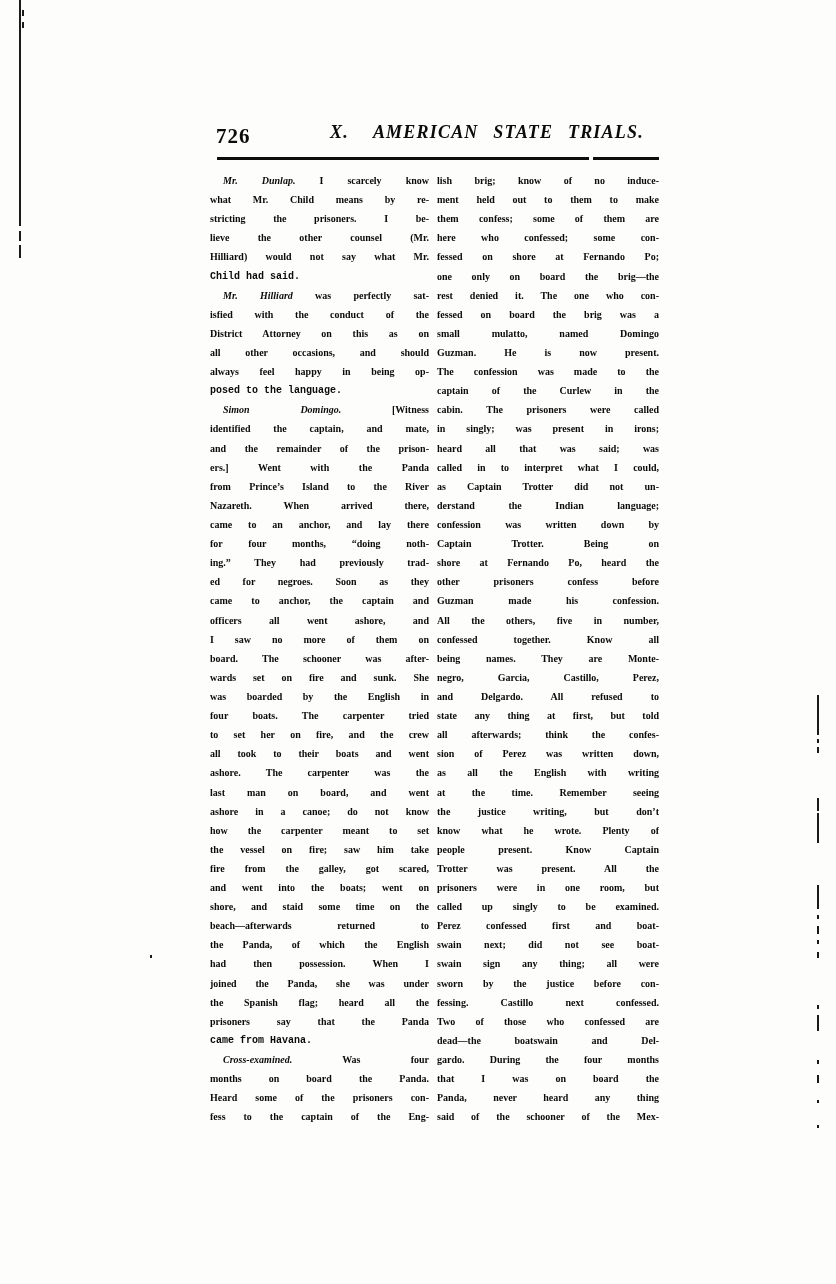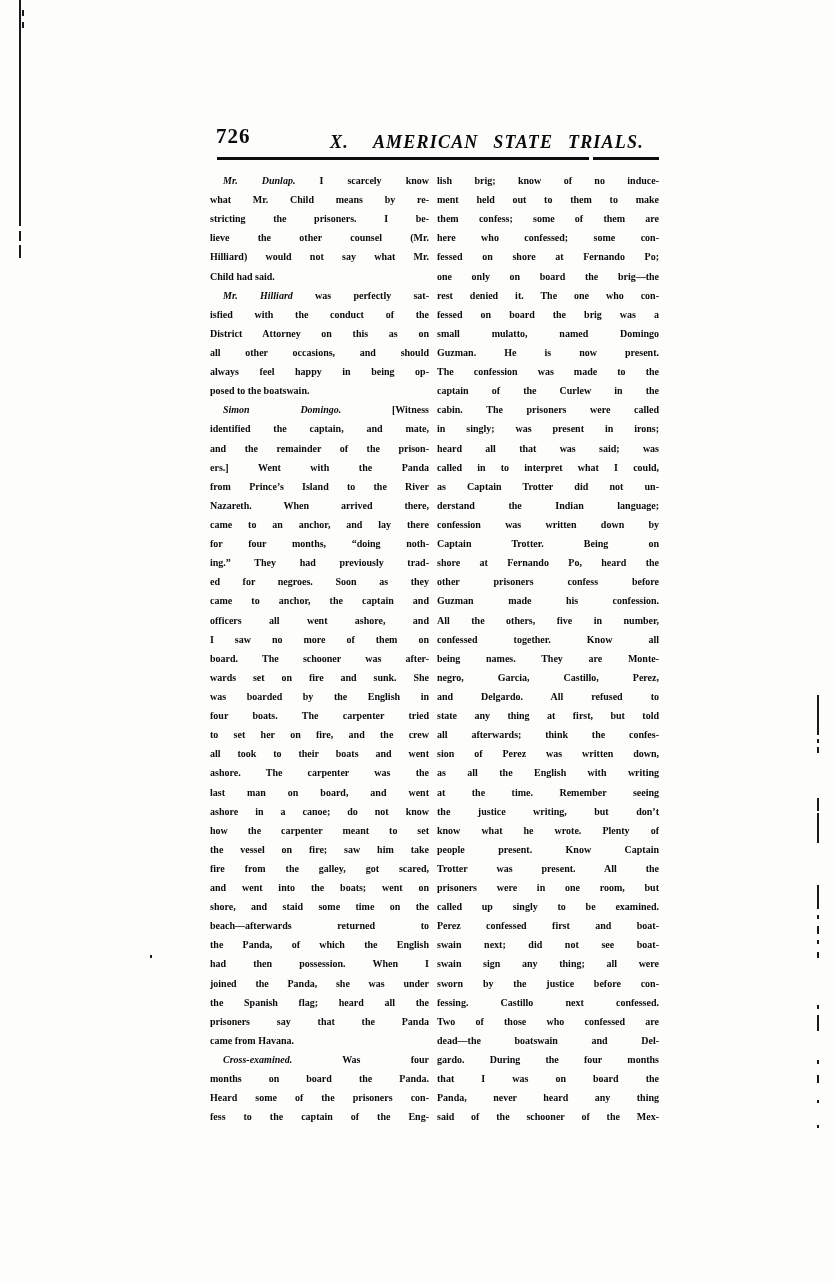--- a/index.html
+++ b/index.html
@@ -10,21 +10,21 @@
     color:#0b0b0b;
     font-family:"Liberation Serif","DejaVu Serif",serif;
     overflow:hidden;
   }
   
   .pageno{
     position:absolute;left:216px;top:124px;
     font-size:21px;font-weight:700;letter-spacing:1px;
   }
   .running-title{
-    position:absolute;left:330px;top:132px;
+    position:absolute;left:330px;top:122px;
     font-size:18px;font-weight:700;font-style:italic;
     letter-spacing:1.2px;white-space:nowrap;
   }
   .running-title .sec{margin-right:24px;}
   .running-title .ttl{word-spacing:9px;}
   .header-rule{
     position:absolute;left:217px;top:157px;
     width:442px;height:3px;background:#0d0d0d;
   }
   .header-rule .nick{
@@ -36,21 +36,21 @@
     font-size:10px;font-weight:700;
   }
   .col.left{left:210px;width:219px;}
   .col.right{left:437px;width:222px;}
   .line{
     height:19.12px;line-height:19.12px;
     text-align:justify;text-align-last:justify;
     overflow:hidden;white-space:normal;
   }
   .line.indent{padding-left:13px;}
-  .line.pend{text-align-last:left;}
+  .line.pend{text-align-last:left;font-family:Liberation Mono, monospace;}
   .line i{font-style:italic;}
   
   .artifact{position:absolute;background:#1a1a1a;}
 </style>
 </head>
 <body>
 
 <div class="page">
 
   <div class="artifact" style="left:19px;top:0;width:2px;height:226px;"></div>
@@ -90,21 +90,21 @@
       <div class="line">what Mr. Child means by re-</div>
       <div class="line">stricting the prisoners. I be-</div>
       <div class="line">lieve the other counsel (Mr.</div>
       <div class="line">Hilliard) would not say what Mr.</div>
       <div class="line pend">Child had said.</div>
       <div class="line indent"><i>Mr. Hilliard</i> was perfectly sat-</div>
       <div class="line">isfied with the conduct of the</div>
       <div class="line">District Attorney on this as on</div>
       <div class="line">all other occasions, and should</div>
       <div class="line">always feel happy in being op-</div>
-      <div class="line pend">posed to the boatswain.</div>
+      <div class="line pend">posed to the language.</div>
       <div class="line indent"><i>Simon Domingo.</i> [Witness</div>
       <div class="line">identified the captain, and mate,</div>
       <div class="line">and the remainder of the prison-</div>
       <div class="line">ers.] Went with the Panda</div>
       <div class="line">from Prince’s Island to the River</div>
       <div class="line">Nazareth. When arrived there,</div>
       <div class="line">came to an anchor, and lay there</div>
       <div class="line">for four months, “doing noth-</div>
       <div class="line">ing.” They had previously trad-</div>
       <div class="line">ed for negroes. Soon as they</div>

